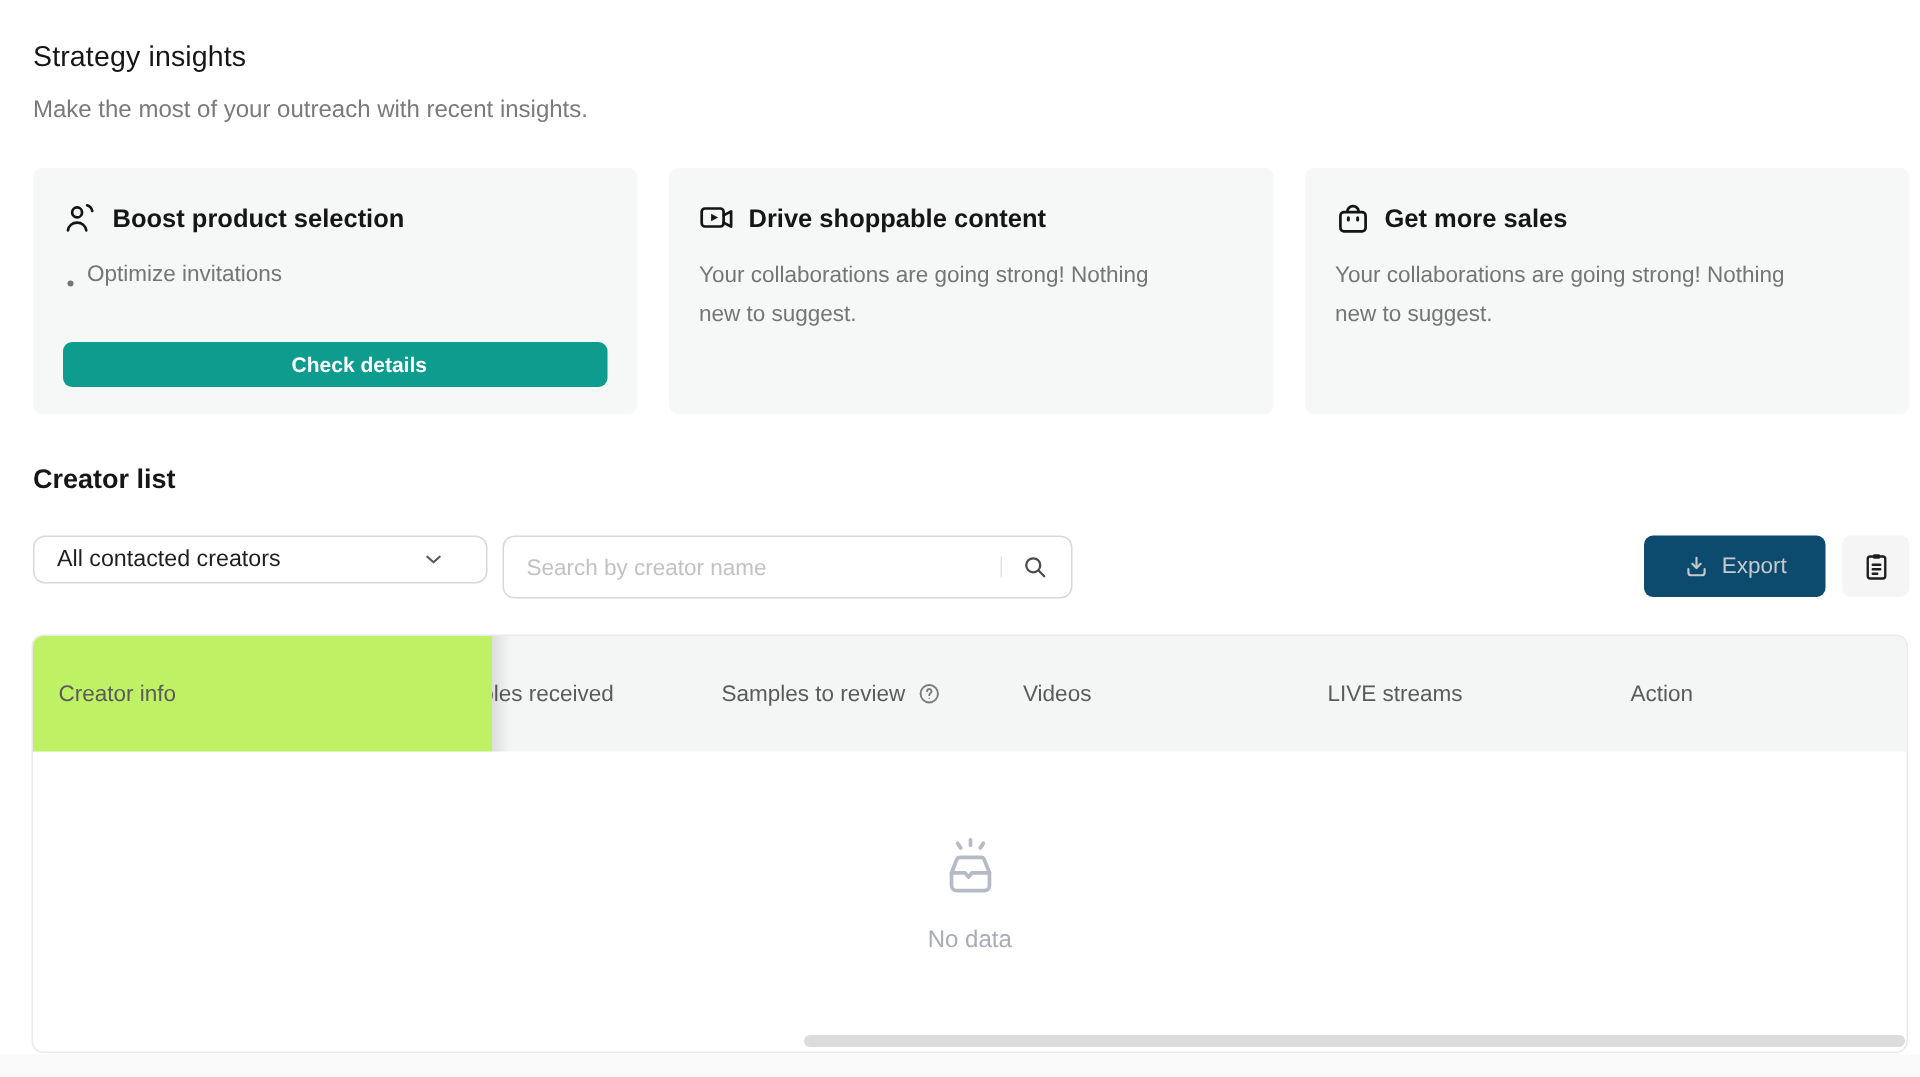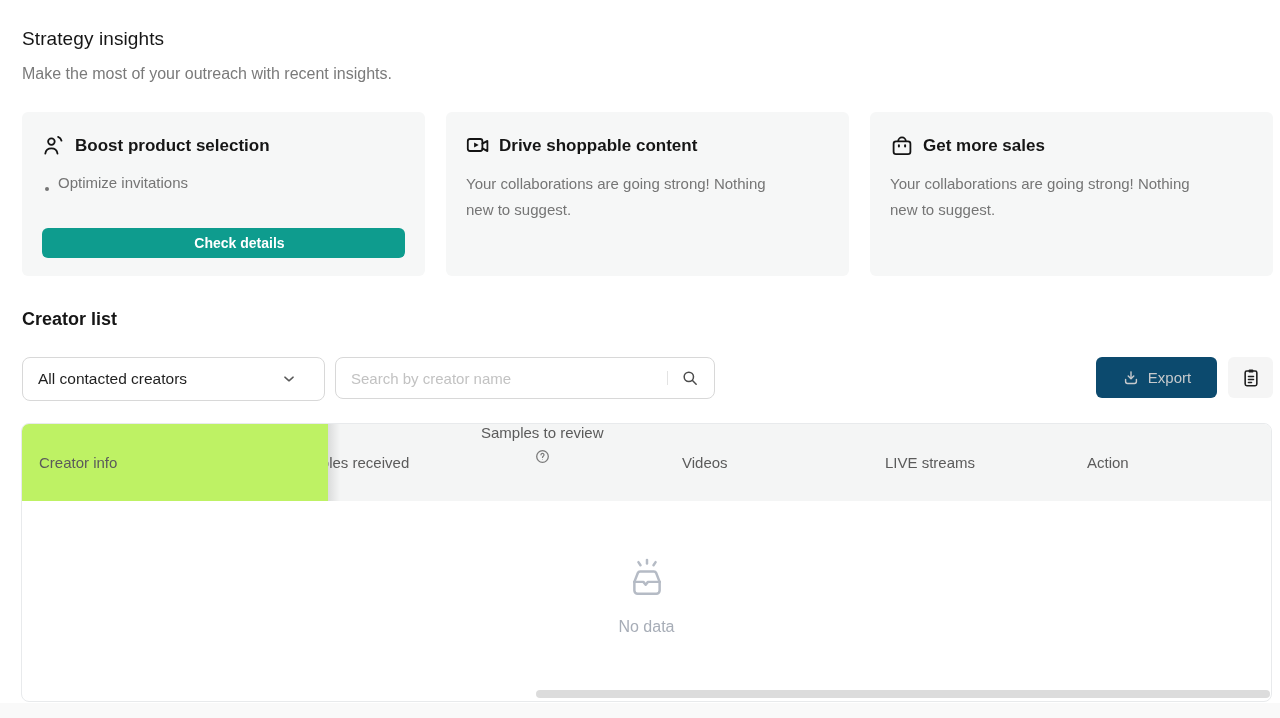--- a/index.html
+++ b/index.html
@@ -17,21 +17,21 @@
   .ctitle { font-size:17px; font-weight:600; color:#161616; }
   .card-bullet { margin-top:16px; display:flex; align-items:flex-end; gap:9px; font-size:15px; color:#757575; padding-left:3px; }
   .dot { width:4px; height:4px; border-radius:50%; background:#757575; flex:none; }
   .card-text { margin-top:13px; font-size:15px; line-height:26px; color:#757575; width:330px; }
   .card-btn { position:absolute; left:20px; right:20px; bottom:18px; height:30px; border:none; border-radius:6px;
               background:#0e9c8e; color:#fff; font-size:14px; font-weight:600; font-family:inherit; cursor:pointer;
               display:flex; align-items:center; justify-content:center;padding-left:32px; }
 
   .cl-title { position:absolute; left:22px; top:309px; font-size:18px; font-weight:700; color:#161616; }
 
-  .filter-select { position:absolute; left:22px; top:357px; width:303px; height:44px; border:1px solid #d8d8d8;
+  .filter-select { position:absolute; left:22px; top:357px; width:303px; height:32px; border:1px solid #d8d8d8;
                    border-radius:8px; background:#fff; display:flex; align-items:center; justify-content:space-between;
                    padding:0 26px 0 15px; cursor:pointer; }
   .filter-select .fval { font-size:15.5px; color:#1f1f1f; }
 
   .search-box { position:absolute; left:335px; top:357px; width:380px; height:42px; border:1px solid #d8d8d8;
                 border-radius:8px; background:#fff; display:flex; align-items:center; padding:0 14px 0 15px; }
   .search-box input { flex:1; border:none; outline:none; font-size:15px; color:#1f1f1f; font-family:inherit; background:transparent; min-width:0; }
   .search-box input::placeholder { color:#c2c2c2; }
   .sdiv { width:1px; height:14px; background:#e3e3e3; margin:0 12px 0 6px; }
 
@@ -40,21 +40,21 @@
                 justify-content:center; gap:8px; cursor:pointer; }
   .clip-btn { position:absolute; left:1228px; top:357px; width:45px; height:41px; border:none; border-radius:6px;
               background:#f5f5f5; display:flex; align-items:center; justify-content:center; cursor:pointer; }
 
   .table { position:absolute; left:21px; top:423px; width:1251px; height:279px; background:#fff;
            border:1px solid #e8eaec; border-radius:8px; overflow:hidden; }
   .thead { position:absolute; left:0; top:0; width:100%; height:77px; background:#f4f5f5; }
   .th { position:absolute; top:0; height:77px; display:flex; align-items:center; gap:7px;
         font-size:15px; color:#5b5b5b; white-space:nowrap; }
   .th-samples-received { left:268px; }
-  .th-samples-review   { left:459px;flex-direction:column; }
+  .th-samples-review   { left:459px; }
   .th-videos           { left:660px; }
   .th-live             { left:863px; }
   .th-action           { left:1065px; }
   .sticky-col { position:absolute; left:0; top:0; width:306px; height:77px; background:#bef264;
                 display:flex; align-items:center; padding-left:17px; font-size:15px; color:#5b5b5b; }
   .sticky-shadow { position:absolute; left:306px; top:0; width:12px; height:77px;
                    background:linear-gradient(to right, rgba(0,0,0,0.10), rgba(0,0,0,0)); }
 
   .empty { position:absolute; left:0; top:77px; right:0; bottom:10px; display:flex; flex-direction:column;
            align-items:center; justify-content:center; gap:17px; }

